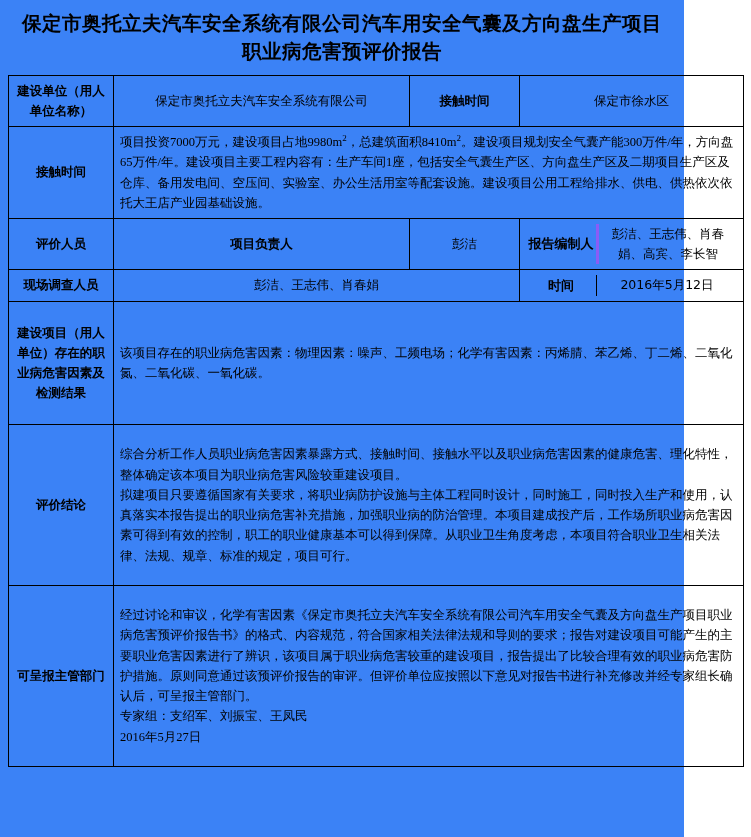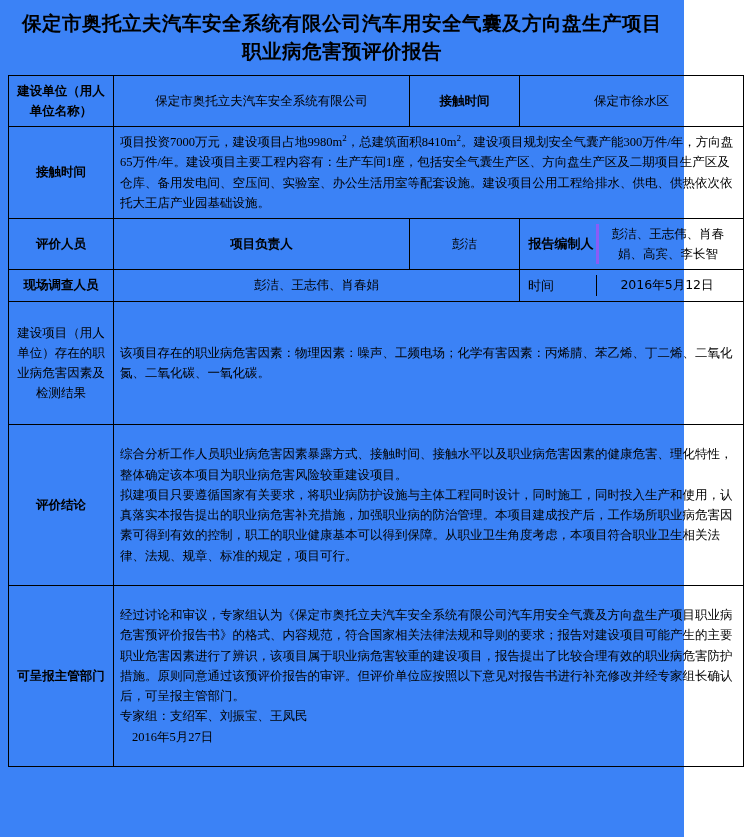--- a/index.html
+++ b/index.html
@@ -41,21 +41,21 @@
     padding: 5px 6px;
   }
   td.label {
     text-align: center;
     font-weight: bold;
     font-size: 13px;
     line-height: 1.5;
   }
   td.label-tall {
     text-align: center;
-    font-weight: normal;
+    font-weight: bold;
     font-size: 13px;
     line-height: 1.75;
   }
   td.body {
     text-align: left;
     vertical-align: top;
     line-height: 1.66;
     font-family: Liberation Serif, serif;
   }
   td.body-mid {
@@ -75,21 +75,20 @@
   sup {
     font-size: 9px;
     vertical-align: super;
     line-height: 0;
   }
   .expert-names {
     margin-top: 14px;
   }
   .expert-date {
     margin-top: 0;
-    margin-left: 12px;
   }
 </style>
 </head>
 <body>
 
 <div class="page">
 
   <div class="doc-title">保定市奥托立夫汽车安全系统有限公司汽车用安全气囊及方向盘生产项目职业病危害预评价报告</div>
 
   <table class="main">
@@ -131,21 +130,21 @@
         </td>
       </tr>
 
       <tr>
         <td class="label">现场调查人员</td>
         <td class="center" colspan="2">彭洁、王志伟、肖春娟</td>
         <td class="center">
           <table style="width:100%; border-collapse:collapse; table-layout:fixed;">
             <tbody>
               <tr>
-                <td style="border:none; width:66px; text-align:left; font-weight:normal; font-size:13px; padding:0 2px; vertical-align:middle;">时间</td>
+                <td style="border:none; width:66px; text-align:center; font-weight:bold; font-size:13px; padding:0 2px; vertical-align:middle;">时间</td>
                 <td style="border:none; border-left:1px solid #000; font-size:12.5px; padding:0 0; vertical-align:middle;">2016年5月12日</td>
               </tr>
             </tbody>
           </table>
         </td>
       </tr>
 
       <tr>
         <td class="label-tall" style="height:112px">建设项目（用人单位）存在的职业病危害因素及检测结果</td>
         <td class="body" colspan="3">该项目存在的职业病危害因素：物理因素：噪声、工频电场；化学有害因素：丙烯腈、苯乙烯、丁二烯、二氧化氮、二氧化碳、一氧化碳。</td>
@@ -155,20 +154,20 @@
         <td class="label" style="height:150px">评价结论</td>
         <td class="body" colspan="3">
           <p class="para">综合分析工作人员职业病危害因素暴露方式、接触时间、接触水平以及职业病危害因素的健康危害、理化特性，整体确定该本项目为职业病危害风险较重建设项目。</p>
           <p class="para">拟建项目只要遵循国家有关要求，将职业病防护设施与主体工程同时设计，同时施工，同时投入生产和使用，认真落实本报告提出的职业病危害补充措施，加强职业病的防治管理。本项目建成投产后，工作场所职业病危害因素可得到有效的控制，职工的职业健康基本可以得到保障。从职业卫生角度考虑，本项目符合职业卫生相关法律、法规、规章、标准的规定，项目可行。</p>
         </td>
       </tr>
 
       <tr>
         <td class="label" style="height:170px">可呈报主管部门</td>
         <td class="body" colspan="3">
-          <p class="para">经过讨论和审议，专家组认为《保定市奥托立夫汽车安全系统有限公司汽车用安全气囊及方向盘生产项目职业病危害预评价报告书》的格式、内容规范，符合国家相关法律法规和导则的要求；报告对建设项目可能产生的主要职业危害因素进行了辨识，该项目属于职业病危害较重的建设项目，报告提出了比较合理有效的职业病危害防护措施。原则同意通过该预评价报告的审评。但评价单位应按照以下意见对报告书进行补充修改并经专家组长确认后，可呈报主管部门。</p>
+          <p class="para">经过讨论和审议，化学有害因素《保定市奥托立夫汽车安全系统有限公司汽车用安全气囊及方向盘生产项目职业病危害预评价报告书》的格式、内容规范，符合国家相关法律法规和导则的要求；报告对建设项目可能产生的主要职业危害因素进行了辨识，该项目属于职业病危害较重的建设项目，报告提出了比较合理有效的职业病危害防护措施。原则同意通过该预评价报告的审评。但评价单位应按照以下意见对报告书进行补充修改并经专家组长确认后，可呈报主管部门。</p>
           <p class="para expert-names">专家组：支绍军、刘振宝、王凤民</p>
           <p class="para expert-date">2016年5月27日</p>
         </td>
       </tr>
     </tbody>
   </table>
 </div>
 
 </body></html>

